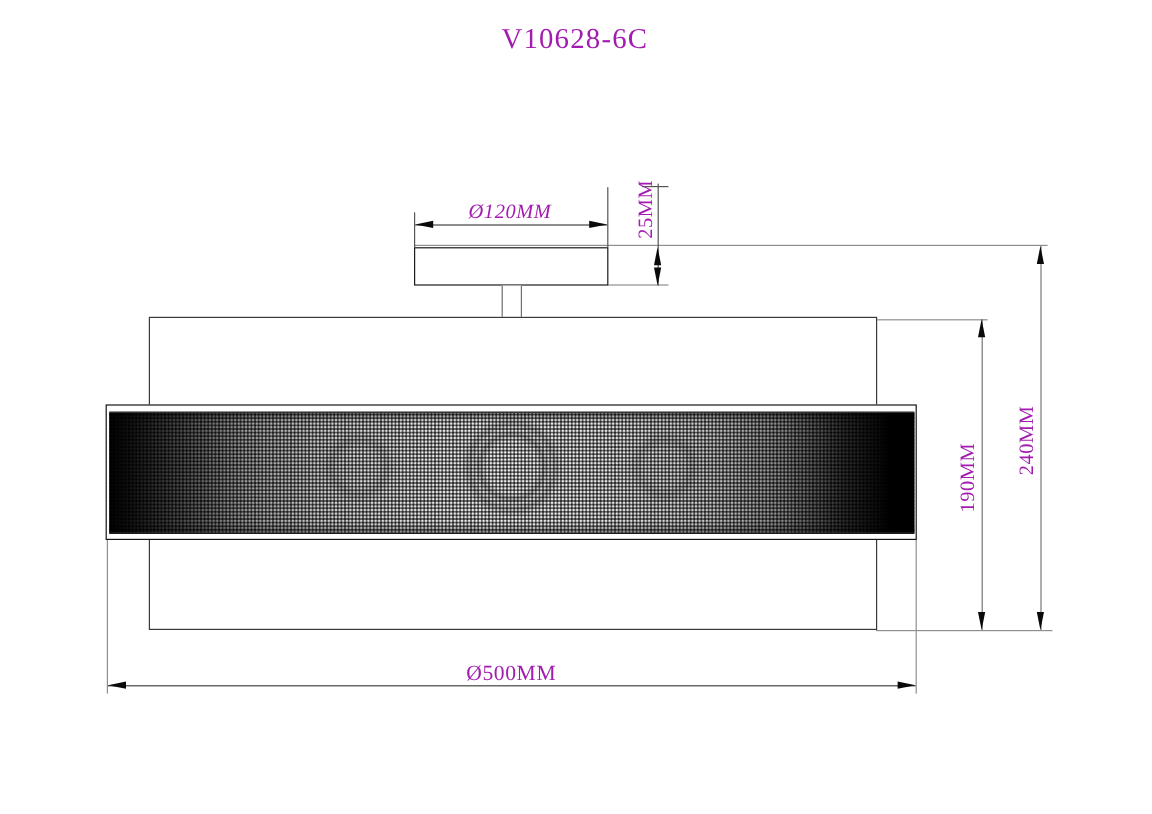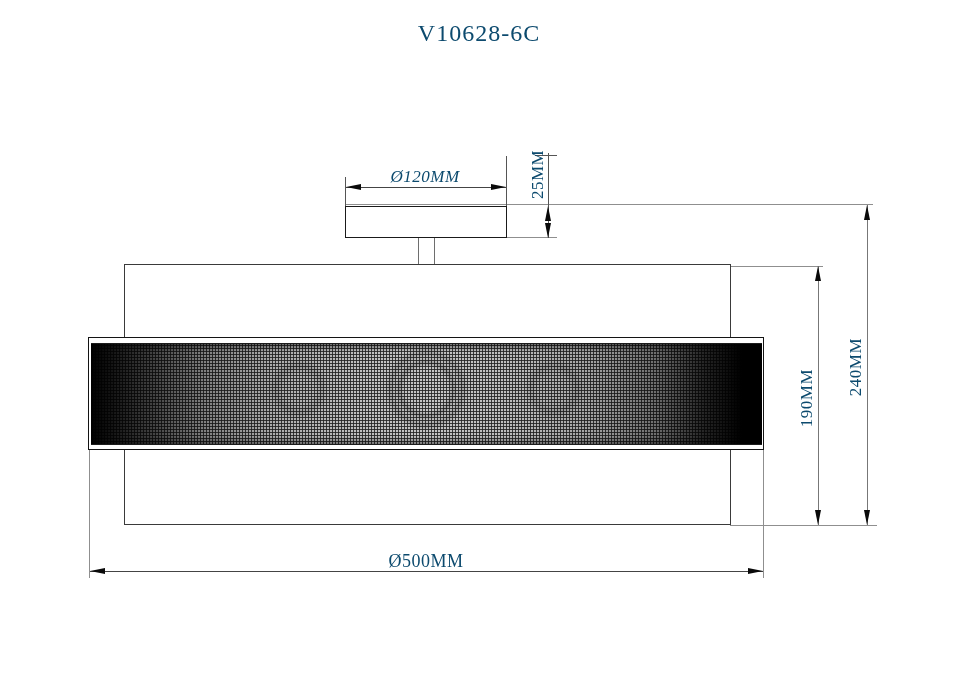--- a/index.html
+++ b/index.html
@@ -1,18 +1,18 @@
 <!DOCTYPE html>
 <html><head>
 <meta charset="utf-8">
 <style>
   html,body{margin:0;padding:0;background:#fff;}
   .canvas{
     position:relative;width:960px;height:678px;background:#ffffff;overflow:hidden;
-    font-family:"Liberation Serif","DejaVu Serif",serif;color:#0c4a6e;
+    font-family:"Liberation Serif","DejaVu Serif",serif;color:#a21caf;
   }
   .canvas *{box-sizing:border-box;}
   .hline{position:absolute;height:1.3px;background:#555;}
   .vline{position:absolute;width:1.3px;background:#555;}
   .refline{background:#8f8f8f;}
   .title{
     position:absolute;left:359px;top:20px;width:240px;text-align:center;
     font-size:24px;letter-spacing:1px;white-space:nowrap;
   }
   .dimlabel{position:absolute;font-size:17px;text-align:center;white-space:nowrap;letter-spacing:.5px;}

